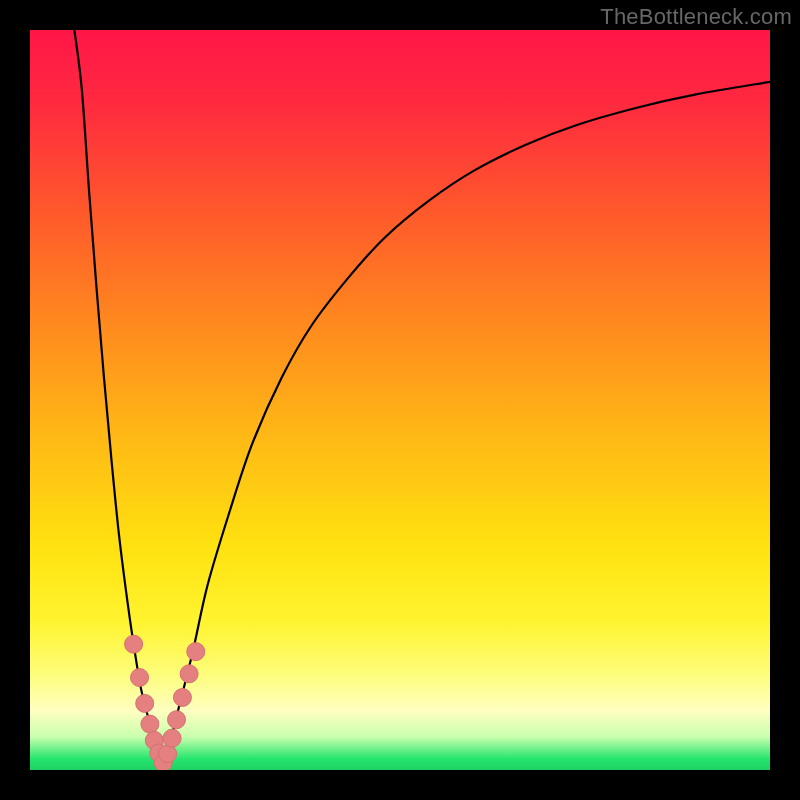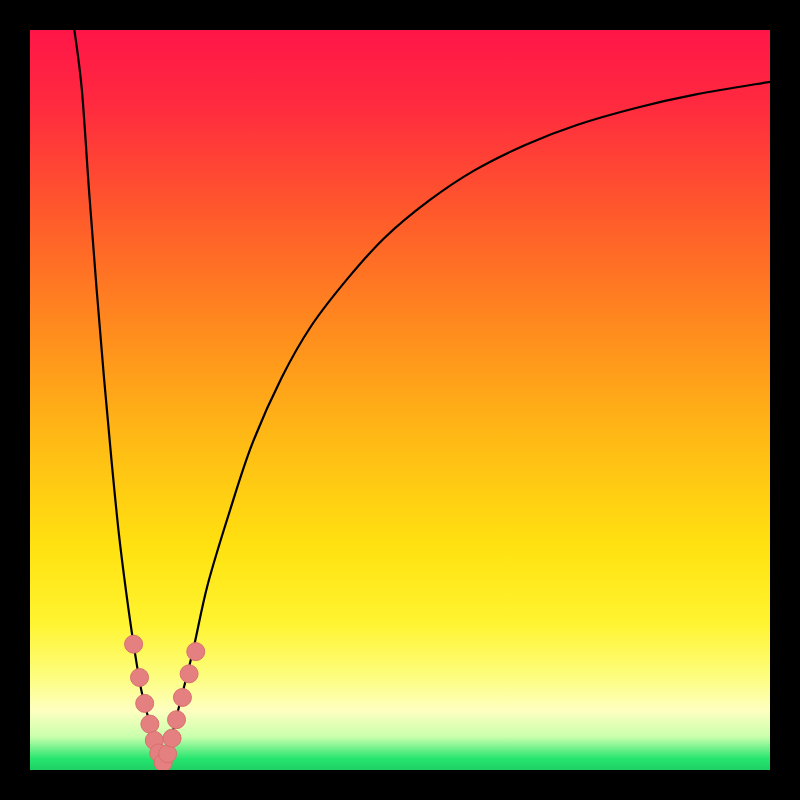--- a/index.html
+++ b/index.html
@@ -35,20 +35,21 @@
     z-index: 10;
   }
   svg {
     display: block;
   }
 </style>
 </head>
 <body>
 
 <div class="outer">
+  <div class="attribution">TheBottleneck.com</div>
   <div class="plot">
     <svg id="chart-svg" width="740" height="740" viewBox="0 0 740 740" preserveAspectRatio="none">
       <defs>
         <linearGradient id="bg-grad" x1="0" y1="0" x2="0" y2="1">
             <stop offset="0%" stop-color="#ff1648"></stop>
             <stop offset="10%" stop-color="#ff2a3f"></stop>
             <stop offset="25%" stop-color="#ff5a2b"></stop>
             <stop offset="40%" stop-color="#ff8a1e"></stop>
             <stop offset="55.00000000000001%" stop-color="#ffb915"></stop>
             <stop offset="70%" stop-color="#ffe210"></stop>

